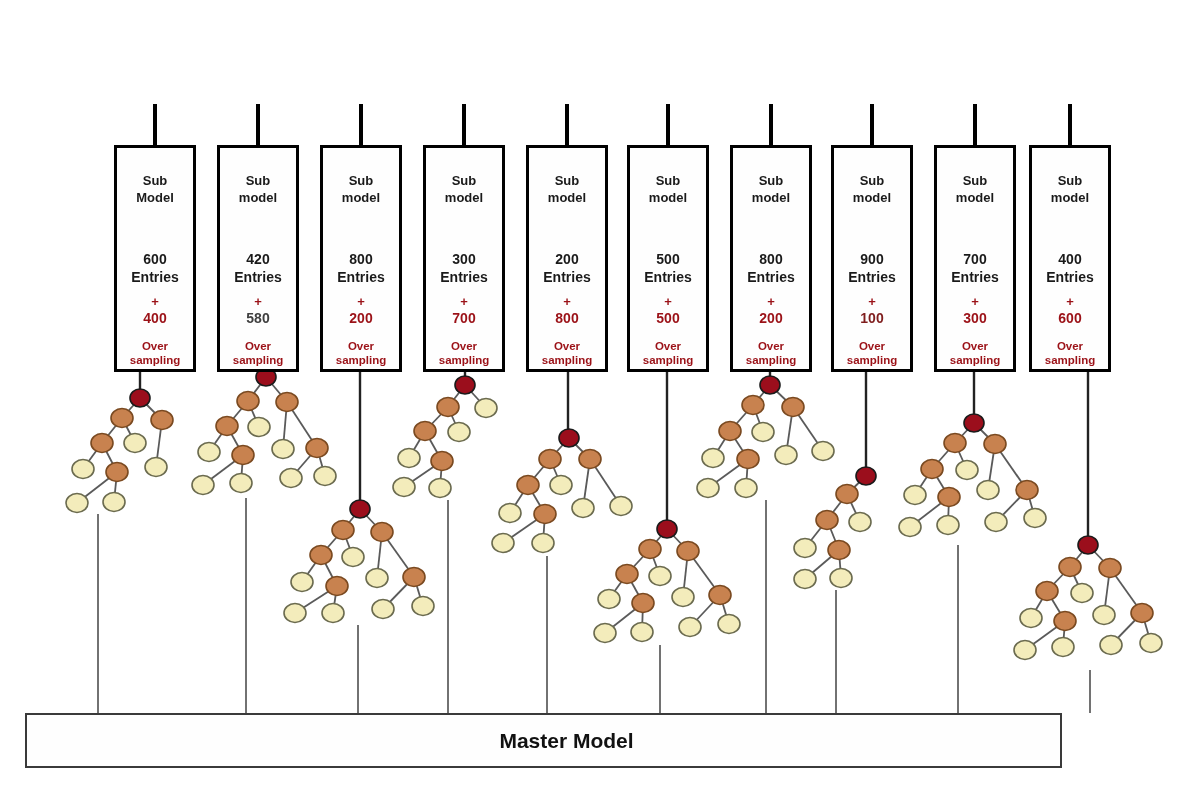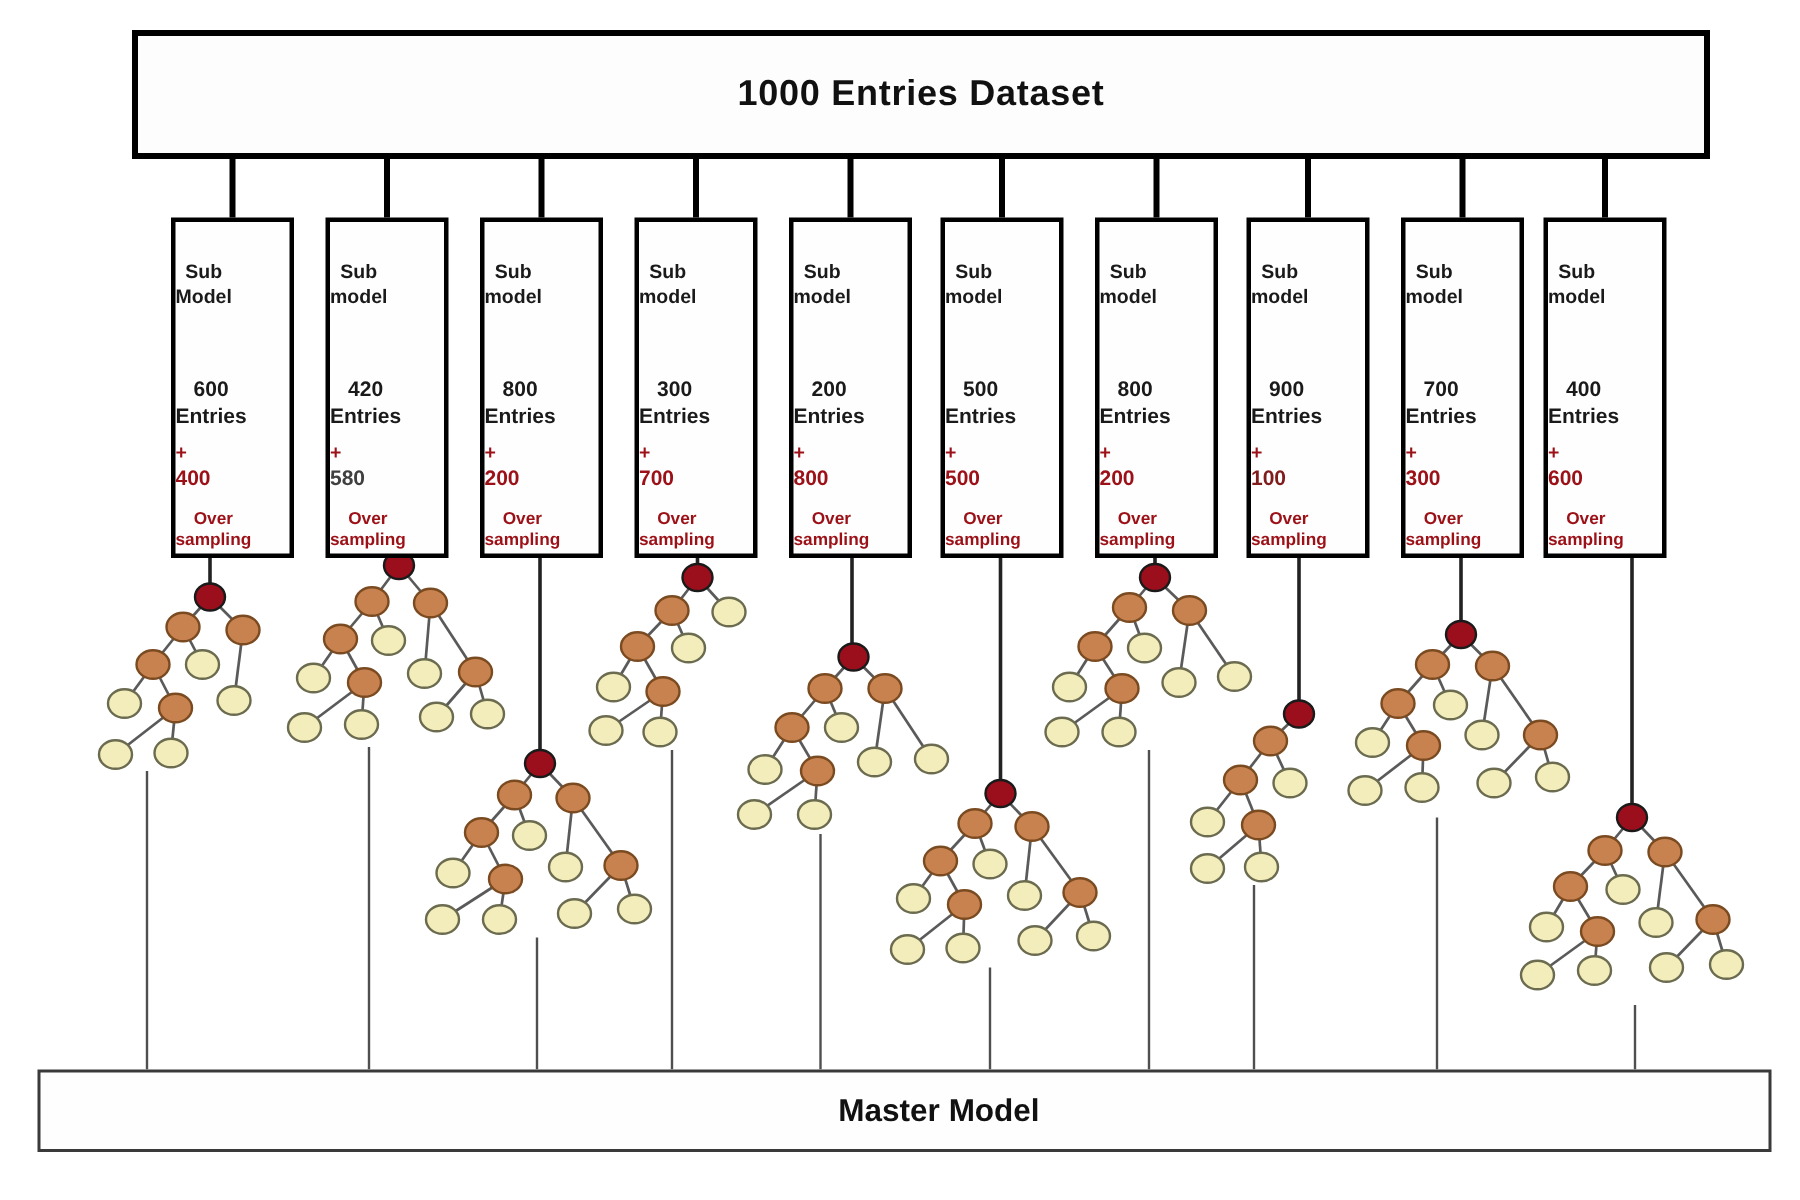--- a/index.html
+++ b/index.html
@@ -8,29 +8,29 @@
     font-family:"Liberation Sans",sans-serif;overflow:hidden;
   }
   #diagram-svg{position:absolute;left:0;top:0;width:1200px;height:800px;}
   .dataset-box{
     position:absolute;left:88px;top:20px;width:1052px;height:86px;
     border:4px solid #000;background:#fdfdfd;box-sizing:border-box;
     display:flex;align-items:center;justify-content:center;
   }
   .dataset-box span{font-size:24px;font-weight:bold;color:#111;letter-spacing:.5px;}
   .master-box{
-    position:absolute;left:25px;top:713px;width:1156px;height:55px;
+    position:absolute;left:25px;top:713px;width:1037px;height:55px;
     border:2px solid #3a3a3a;background:#fefefe;box-sizing:border-box;
     display:flex;align-items:center;justify-content:center;padding-left:46px;
   }
   .master-box span{font-size:21px;font-weight:bold;color:#111;}
   .sub-box{
     position:absolute;top:145px;width:82px;height:227px;
     border:3px solid #000;background:#fefefe;box-sizing:border-box;
-    display:flex;flex-direction:column;align-items:flex-start;text-align:center;
+    display:flex;flex-direction:column;align-items:center;text-align:center;
   }
   .sub-title{margin-top:24px;font-size:13px;font-weight:bold;color:#1a1a1a;line-height:17px;}
   .sub-entries{margin-top:44px;font-size:14px;font-weight:bold;color:#1a1a1a;line-height:18px;}
   .sub-plus{margin-top:8px;font-size:13px;font-weight:bold;line-height:15px;}
   .sub-ovnum{font-size:14px;font-weight:bold;line-height:18px;}
   .sub-over{margin-top:12px;font-size:11.5px;font-weight:bold;line-height:14px;}
 </style>
 </head>
 <body>
 
@@ -280,23 +280,20 @@
       <ellipse cx="1104" cy="615" rx="11" ry="9.5" fill="#F3ECBB" stroke="#6b6b4f" stroke-width="1.6"></ellipse>
       <ellipse cx="1142" cy="613" rx="11" ry="9.5" fill="#C8824F" stroke="#7a4a21" stroke-width="1.6"></ellipse>
       <ellipse cx="1031" cy="618" rx="11" ry="9.5" fill="#F3ECBB" stroke="#6b6b4f" stroke-width="1.6"></ellipse>
       <ellipse cx="1065" cy="621" rx="11" ry="9.5" fill="#C8824F" stroke="#7a4a21" stroke-width="1.6"></ellipse>
       <ellipse cx="1025" cy="650" rx="11" ry="9.5" fill="#F3ECBB" stroke="#6b6b4f" stroke-width="1.6"></ellipse>
       <ellipse cx="1063" cy="647" rx="11" ry="9.5" fill="#F3ECBB" stroke="#6b6b4f" stroke-width="1.6"></ellipse>
       <ellipse cx="1111" cy="645" rx="11" ry="9.5" fill="#F3ECBB" stroke="#6b6b4f" stroke-width="1.6"></ellipse>
       <ellipse cx="1151" cy="643" rx="11" ry="9.5" fill="#F3ECBB" stroke="#6b6b4f" stroke-width="1.6"></ellipse>
     </svg>
 
-  <div class="dataset-box">
-    <span>1000 Entries Dataset</span>
-  </div>
 
   <div id="sub-boxes">
       <div class="sub-box" style="left: 114px;">
         <div class="sub-title">Sub<br>Model</div>
         <div class="sub-entries">600<br>Entries</div>
         <div class="sub-plus" style="color: rgb(155, 17, 23);">+</div>
         <div class="sub-ovnum" style="color: rgb(155, 17, 23);">400</div>
         <div class="sub-over" style="color: rgb(155, 17, 23);">Over<br>sampling</div>
       </div>
       <div class="sub-box" style="left: 217px;">

